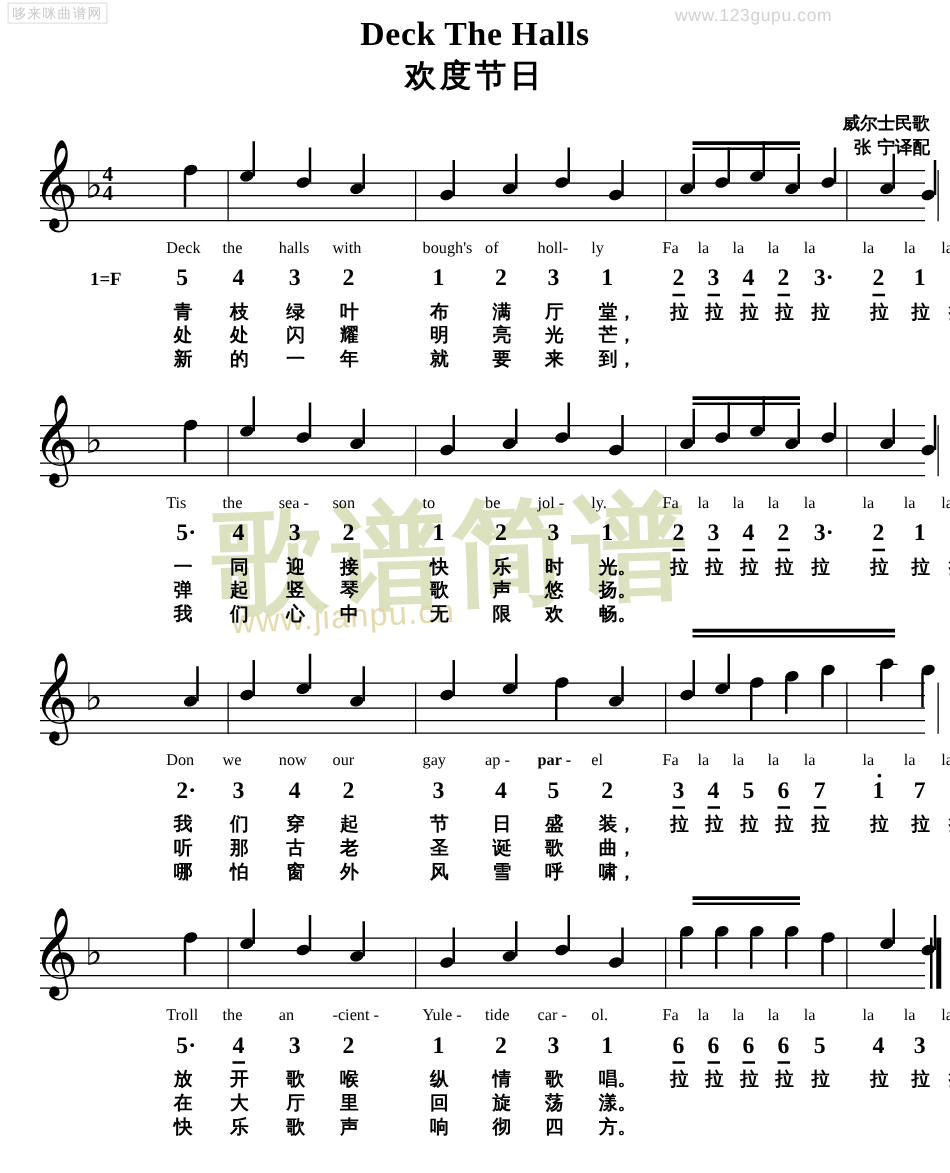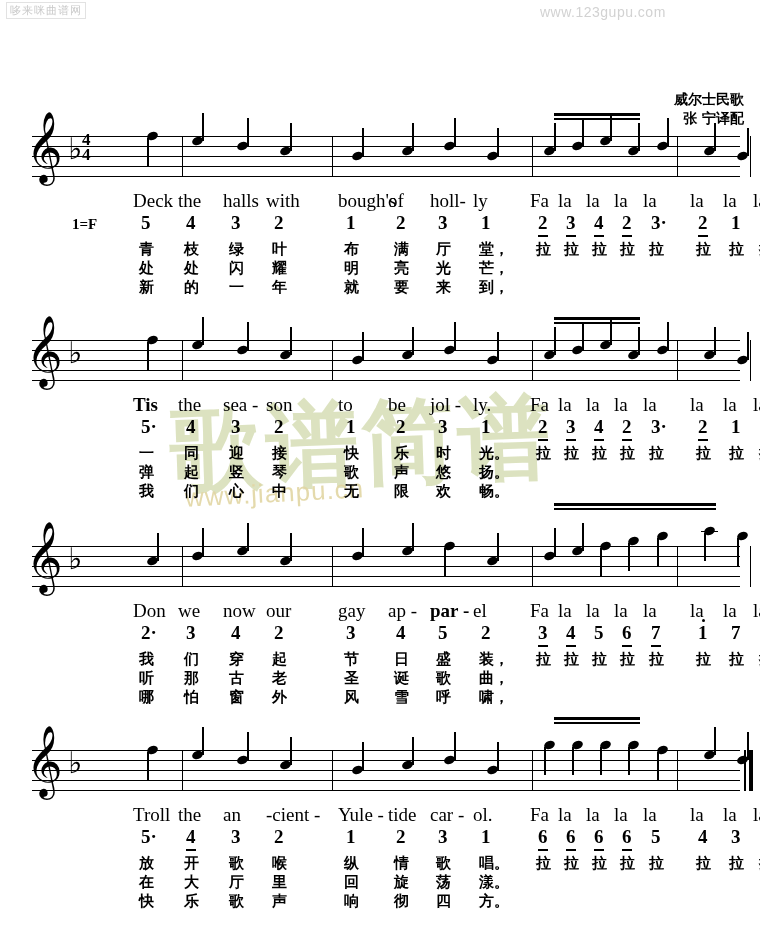--- a/index.html
+++ b/index.html
@@ -99,21 +99,21 @@
     background:#000; transform: rotate(-20deg);
   }
   .stem { position:absolute; width:1.6px; background:#000; }
   .beam { position:absolute; height:2.6px; background:#000; }
   .beam2 { position:absolute; height:2.2px; background:#000; }
   .ledger { position:absolute; height:1px; width:17px; background:#000; }
 
   
   .lyric-row {
     position:relative; margin:0 20px; height:22px;
-    font-size:19px; font-family:"Liberation Serif","DejaVu Serif",serif;
+    font-size:13px; font-family:"Liberation Serif","DejaVu Serif",serif;
   }
   .lyric-row span { position:absolute; top:0; white-space:nowrap; }
 
   .jianpu-row {
     position:relative; margin:0 20px; height:28px;
     font-size:19px; font-weight:bold;
     font-family:"Liberation Serif","DejaVu Serif",serif;
   }
   .jianpu-row .num { position:absolute; top:0; white-space:nowrap; }
   .jianpu-row .key { position:absolute; top:4px; font-size:15px; font-weight:bold; }
@@ -130,20 +130,22 @@
 </head>
 <body>
 
 <div class="sheet">
 
   <div class="wm-tl">哆来咪曲谱网</div>
   <div class="wm-tr">www.123gupu.com</div>
   <div class="wm-big">歌谱简谱</div>
   <div class="wm-url">www.jianpu.cn</div>
 
+  <div class="title-en">Deck The Halls</div>
+  <div class="title-cn">欢度节日</div>
 
   <div class="credits">
     <div>威尔士民歌</div>
     <div>张 宁译配</div>
   </div>
 
   <div id="systems-host">
       <div class="system" style="top: 118px;">
         <div class="staff-wrap">
           <div class="staff">
@@ -379,21 +381,21 @@
           <div class="note" style="left: 717px; top: 34px;">
             <div class="head"></div>
             <div class="stem" style="left: 10px; top: -24px; height: 28px;"></div>
           </div>
           <div class="note" style="left: 747px; top: 39px;"></div>
           <div class="note" style="left: 777px; top: 34px;"></div>
           <div class="beam" style="left: 534px; top: -5px; width: 86px;"></div>
           <div class="beam2" style="left: 534px; top: 0px; width: 86px;"></div>
         </div>
         <div class="lyric-row">
-          <span style="left: 113px; font-weight: bold;">Tis</span>
+          <span style="left: 113px;">Tis</span>
           <span style="left: 158px;">the</span>
           <span style="left: 203px;">sea -</span>
           <span style="left: 246px;">son</span>
           <span style="left: 318px;">to</span>
           <span style="left: 368px;">be</span>
           <span style="left: 410px;">jol -</span>
           <span style="left: 453px;">ly.</span>
           <span style="left: 510px;">Fa</span>
           <span style="left: 538px;">la</span>
           <span style="left: 566px;">la</span>

